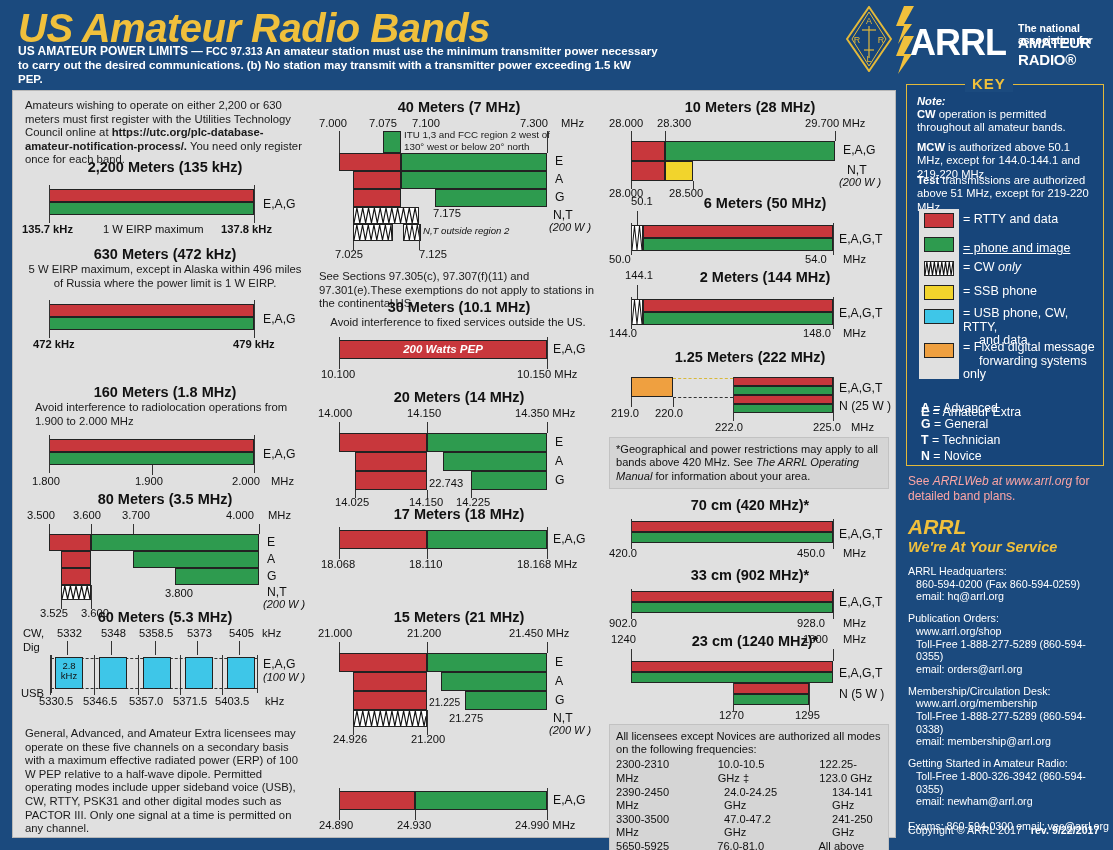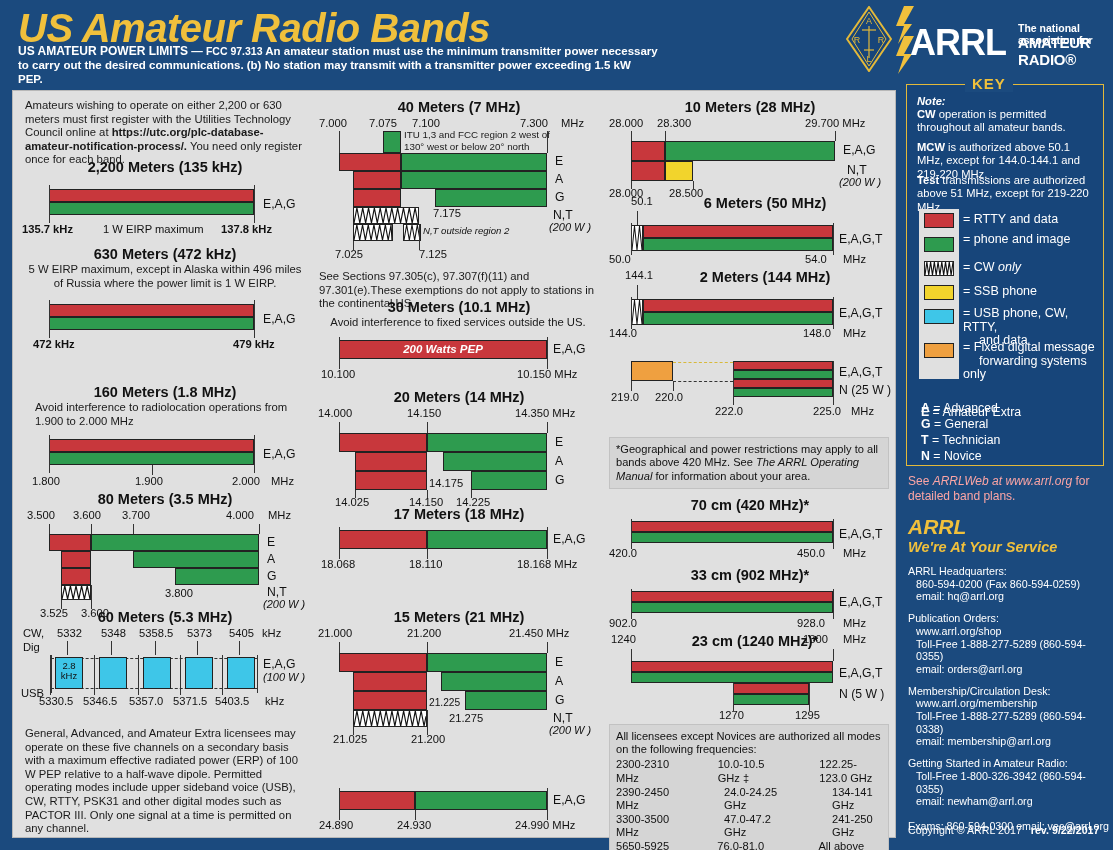--- a/index.html
+++ b/index.html
@@ -406,21 +406,21 @@
         <div class="lic" style="left:242px;top:30px;">E</div>
 
         <div class="bar red" style="left:42px;top:47px;width:72px;height:19px;"></div>
         <div class="bar green" style="left:130px;top:47px;width:104px;height:19px;"></div>
         <div class="lic" style="left:242px;top:49px;">A</div>
 
         <div class="bar red" style="left:42px;top:66px;width:72px;height:19px;"></div>
         <div class="bar green" style="left:158px;top:66px;width:76px;height:19px;"></div>
         <div class="lic" style="left:242px;top:68px;">G</div>
 
-        <div class="tick" style="left:116px;top:72px;">14.175</div>
+        <div class="tick" style="left:116px;top:72px;">22.743</div>
         <div class="vtick" style="left:42px;top:85px;height:8px;"></div>
         <div class="vtick" style="left:114px;top:85px;height:8px;"></div>
         <div class="vtick" style="left:158px;top:85px;height:8px;"></div>
         <div class="tick" style="left:22px;top:91px;">14.025</div>
         <div class="tick" style="left:96px;top:91px;">14.150</div>
         <div class="tick" style="left:143px;top:91px;">14.225</div>
       </div>
     </div>
 
     <div style="position:absolute;left:0;top:415px;width:292px;">
@@ -467,21 +467,21 @@
             </svg>
         </div>
         <div class="lic" style="left:240px;top:86px;">N,T</div>
         <div class="licsm" style="left:236px;top:99px;">(200 W )</div>
 
         <div class="tick" style="left:116px;top:72px;font-size:10.2px;">21.225</div>
         <div class="tick" style="left:136px;top:87px;">21.275</div>
 
         <div class="vtick" style="left:40px;top:102px;height:8px;"></div>
         <div class="vtick" style="left:114px;top:85px;height:25px;"></div>
-        <div class="tick" style="left:20px;top:108px;">21.025</div>
+        <div class="tick" style="left:20px;top:108px;">24.926</div>
         <div class="tick" style="left:98px;top:108px;">21.200</div>
       </div>
     </div>
 
     <div style="position:absolute;left:0;top:690px;width:292px;">
       <div class="bandbox" style="height:48px;">
         <div class="bar red" style="left:26px;top:10px;width:76px;height:19px;"></div>
         <div class="bar green" style="left:102px;top:10px;width:132px;height:19px;"></div>
         <div class="vtick" style="left:26px;top:7px;height:32px;"></div>
         <div class="vtick" style="left:102px;top:29px;height:10px;"></div>
@@ -559,20 +559,21 @@
         <div class="vtick" style="left:24px;top:12px;height:32px;"></div>
         <div class="vtick" style="left:226px;top:12px;height:32px;"></div>
         <div class="tick" style="left:2px;top:42px;">144.0</div>
         <div class="tick" style="left:196px;top:42px;">148.0</div>
         <div class="tick" style="left:236px;top:42px;">MHz</div>
         <div class="lic" style="left:232px;top:21px;">E,A,G,T</div>
       </div>
     </div>
 
     <div style="position:absolute;left:0;top:258px;width:286px;">
+      <div class="bandtitle">1.25 Meters (222 MHz)</div>
       <div class="bandbox" style="height:82px;">
         <div class="vtick" style="left:24px;top:12px;height:30px;"></div>
         <div class="bar orange" style="left:24px;top:12px;width:42px;height:20px;"></div>
         <div class="dashy" style="left:66px;top:13px;width:60px;"></div>
         <div class="dash" style="left:66px;top:32px;width:60px;"></div>
         <div class="vtick" style="left:66px;top:32px;height:10px;"></div>
 
         <div class="bar red" style="left:126px;top:12px;width:100px;height:9px;"></div>
         <div class="bar green" style="left:126px;top:21px;width:100px;height:9px;"></div>
         <div class="bar red" style="left:126px;top:30px;width:100px;height:9px;"></div>
@@ -689,21 +690,21 @@
   <div class="ktext" style="left:10px;top:89px;width:182px;">
     <b>Test</b><span> transmissions are authorized above 51 MHz, except for 219-220 MHz</span>
   </div>
 
   <div id="swatchcol"></div>
 
   <div class="swatch red" style="top:128px;"></div>
   <div class="swlabel" style="top:128px;">= RTTY and data</div>
 
   <div class="swatch green" style="top:152px;"></div>
-  <div class="swlabel" style="top:148px;">= phone and image</div>
+  <div class="swlabel" style="top:157px;text-decoration:underline;">= phone and image</div>
 
   <div class="swatch" style="top:176px;background:#fff;overflow:hidden;">
     <svg viewBox="0 0 30 15" preserveAspectRatio="none" style="display:block;width:100%;height:100%">
         <polyline points="0,15 2,0 4,15 6,0 8,15 10,0 12,15 14,0 16,15 18,0 20,15 22,0 24,15 26,0 28,15 30,0" fill="none" stroke="#111" stroke-width="1.2"></polyline>
       </svg>
   </div>
   <div class="swlabel" style="top:176px;">= CW <i>only</i></div>
 
   <div class="swatch yellow" style="top:200px;"></div>
   <div class="swlabel" style="top:200px;">= SSB phone</div>

